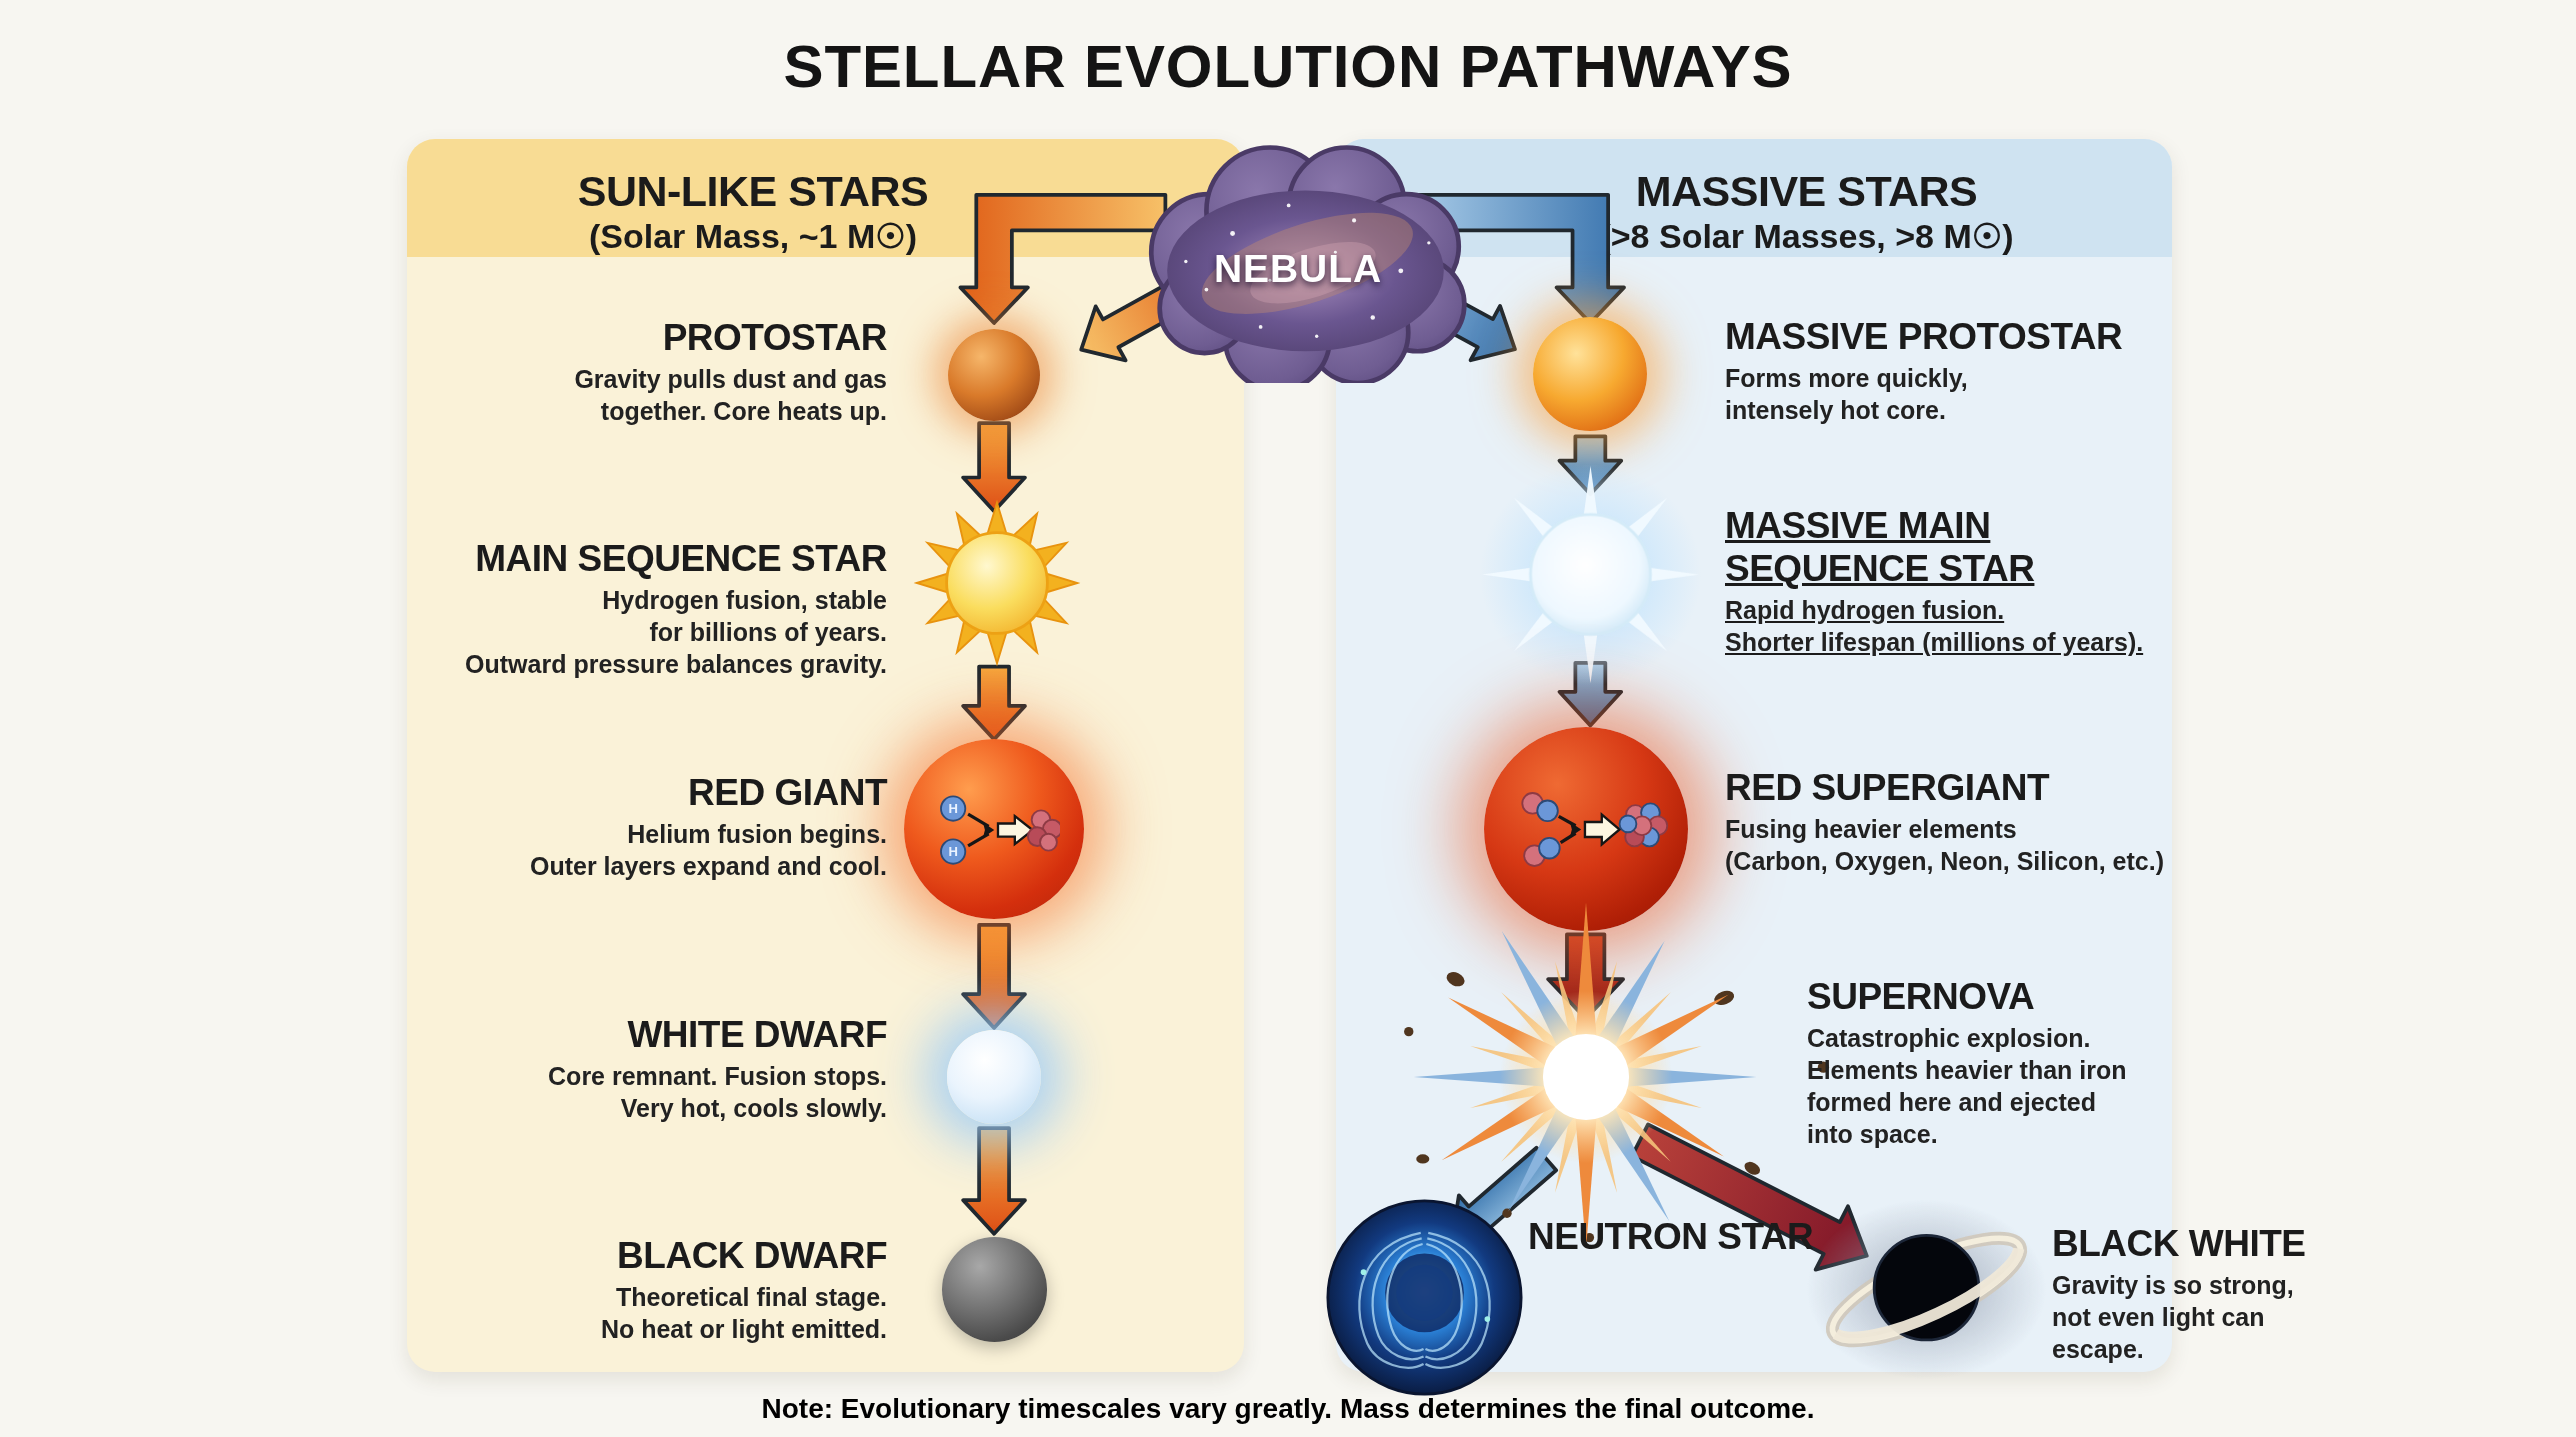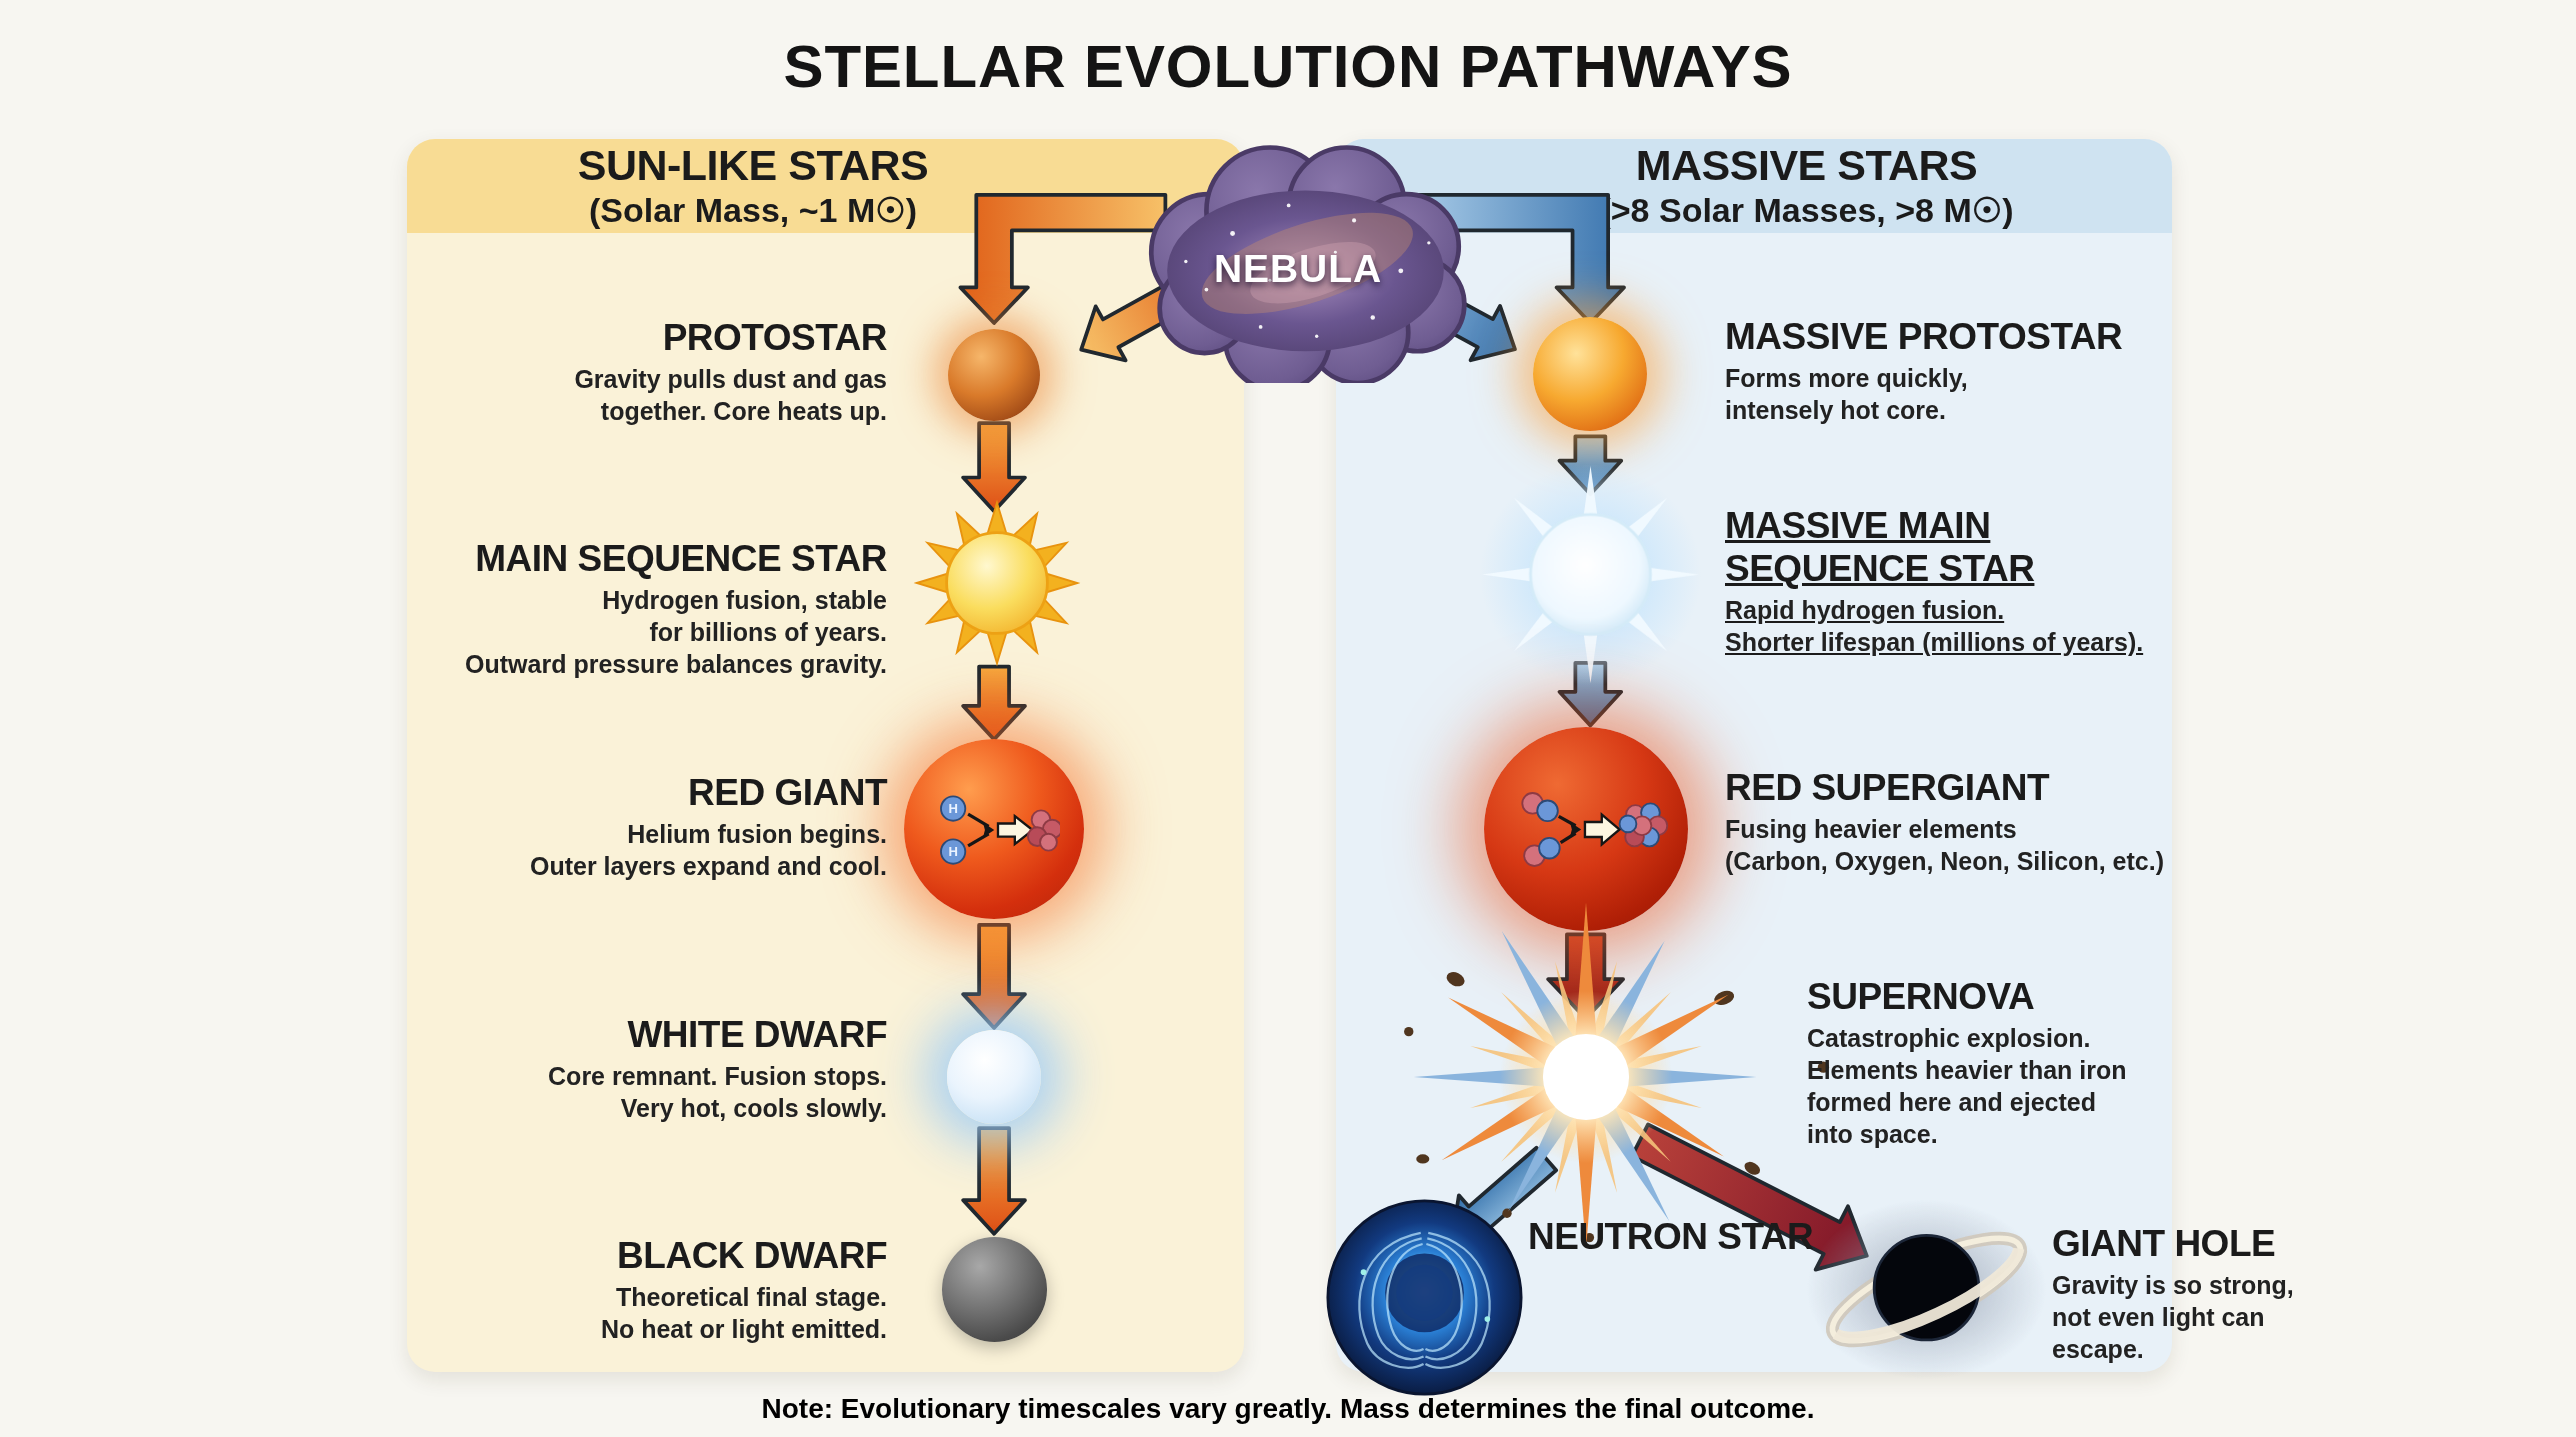--- a/index.html
+++ b/index.html
@@ -13,22 +13,22 @@
   
   #main-title{
     left:0;right:0;top:32px;text-align:center;
     font-size:60px;font-weight:800;letter-spacing:0.9px;color:#141414;
   }
   
   .panel{border-radius:28px;box-shadow:0 7.5px 20.6px rgba(60,50,20,.10);}
   #panel-left{left:407px;top:139px;width:837px;height:1233px;background:#faf2d8;}
   #panel-right{left:1336px;top:139px;width:836px;height:1233px;background:#e8f1f8;}
   .panel-head{
-    position:absolute;left:0;top:0;right:0;height:94px;
-    border-radius:28px 28px 0 0;display:flex;flex-direction:column;justify-content:center;
+    position:absolute;left:0;top:0;right:0;height:118px;
+    border-radius:28px 28px 0 0;display:flex;flex-direction:column;justify-content:flex-end;
   }
   #panel-left .panel-head{background:#f8dc94;align-items:flex-start;padding-left:56px;}
   #panel-right .panel-head{background:#cfe3f1;align-items:flex-end;padding-right:66px;}
   .panel-head .p-title{font-size:43px;font-weight:800;letter-spacing:-0.5px;line-height:49px;}
   .panel-head .p-sub{font-size:34px;font-weight:700;line-height:41px;}
   #panel-left .panel-head div{width:580px;text-align:center;}
   #panel-right .panel-head div{width:599px;text-align:center;}
   
   .stage{z-index:6;}
   .stage-title{font-size:37px;font-weight:800;letter-spacing:-0.5px;white-space:pre-line;line-height:43px;}
@@ -454,20 +454,20 @@
   <div class="stage-title">SUPERNOVA</div>
   <div class="stage-desc">Catastrophic explosion.
 Elements heavier than iron
 formed here and ejected
 into space.</div>
 </div>
 <div class="abs stage left-align" style="left:1528px;top:1215px;width:449px;">
   <div class="stage-title">NEUTRON STAR</div>
 </div>
 <div class="abs stage left-align" style="left:2052px;top:1222px;width:393px;">
-  <div class="stage-title">GIANT HOLE</div>
+  <div class="stage-title">BLACK WHITE</div>
   <div class="stage-desc">Gravity is so strong,
 not even light can
 escape.</div>
 </div>
 
 <div class="abs" id="footnote">Note: Evolutionary timescales vary greatly. Mass determines the final outcome.</div>
 
 
 </body></html>

